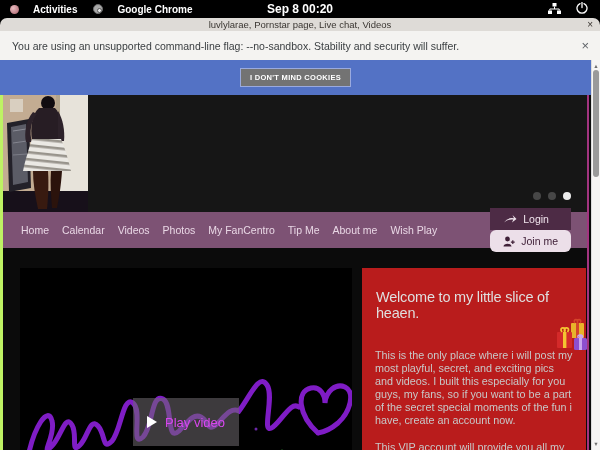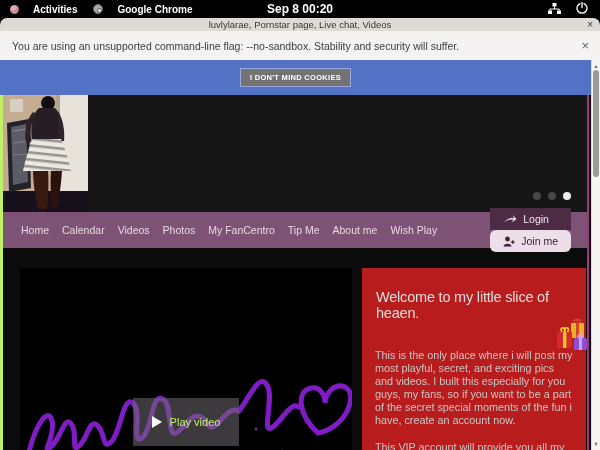--- a/index.html
+++ b/index.html
@@ -58,21 +58,21 @@
   .btn-join { display:flex; align-items:center; gap:6px; background:#ecdfe9; color:#3f2037;
     font-size:10.5px; padding:5px 13px; border-radius:6px; }
   
   .video-panel { position:absolute; left:17px; top:173px; width:332px; height:182px; background:#000; overflow:hidden; }
   .signature { position:absolute; left:0; bottom:-8px; }
   .play-btn { position:absolute; left:50%; transform:translateX(-50%); bottom:4px;
     width:106px; height:48px; background:rgba(112,106,112,.55);
     display:flex; align-items:center; justify-content:center; gap:8px; }
   .play-tri { width:0; height:0; border-left:10px solid #fff;
     border-top:6px solid transparent; border-bottom:6px solid transparent; }
-  .play-label { color:#bef264; font-size:11px; }
+  .play-label { color:#d946ef; font-size:13px; }
   .text-panel { position:absolute; left:359px; top:173px; width:224px; height:214px; background:#b91c1c; overflow:hidden; }
   .welcome-heading { margin:21px 14px 0 14px; font-size:14.5px; font-weight:normal;
     color:#dfdfdf; letter-spacing:-.2px; }
   .welcome-p { margin:0 13px; font-size:10.8px; line-height:13px; color:#c8c8c8; }
   .welcome-p.first { margin-top:28px; }
   .welcome-p.second { margin-top:14px; }
   .gifts { position:absolute; left:552px; top:222px; width:36px; height:36px; }
   
   .scrollbar { position:absolute; top:60px; right:0; width:9px; height:390px;
     background:#f6f5f4; border-left:1px solid #dcdcdc; z-index:45; }

